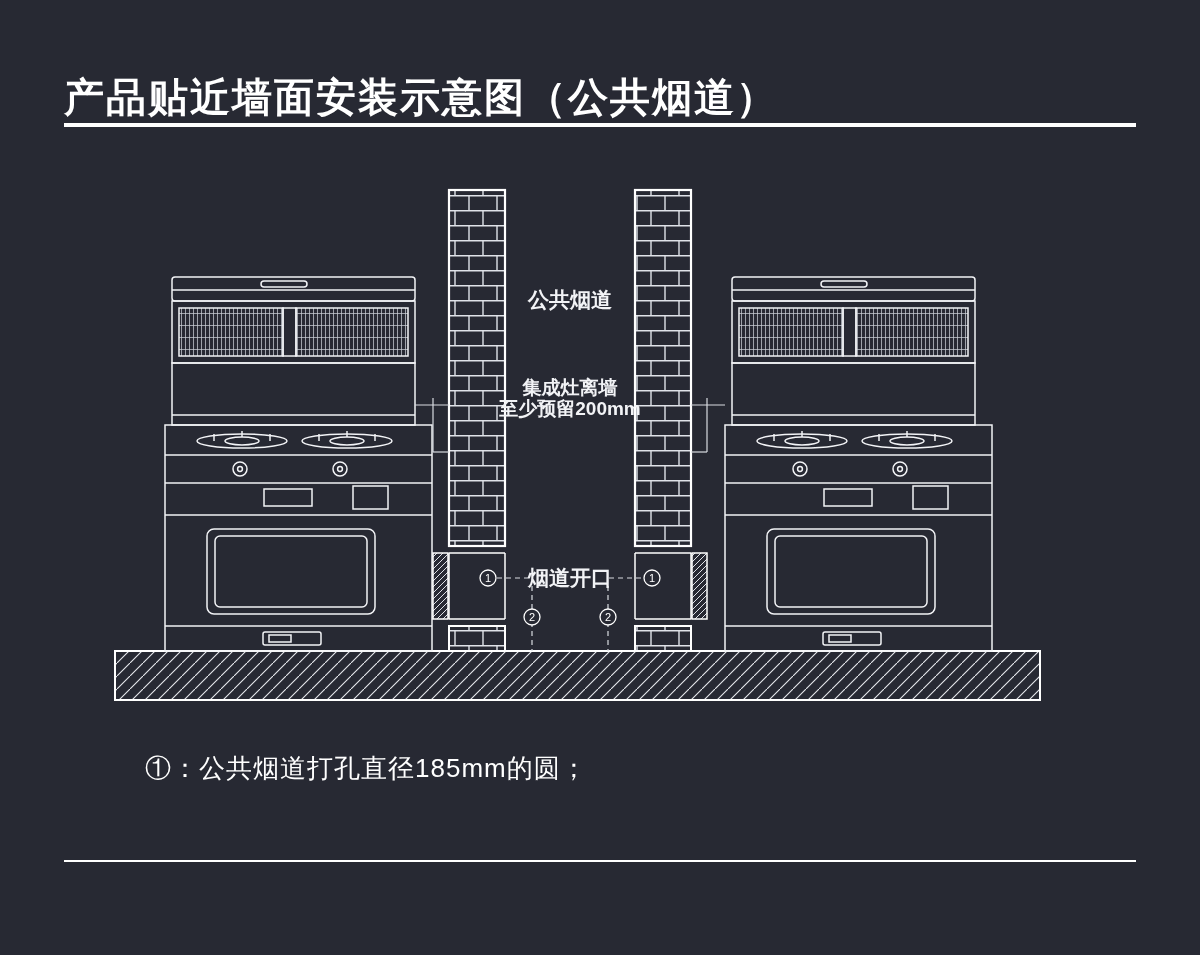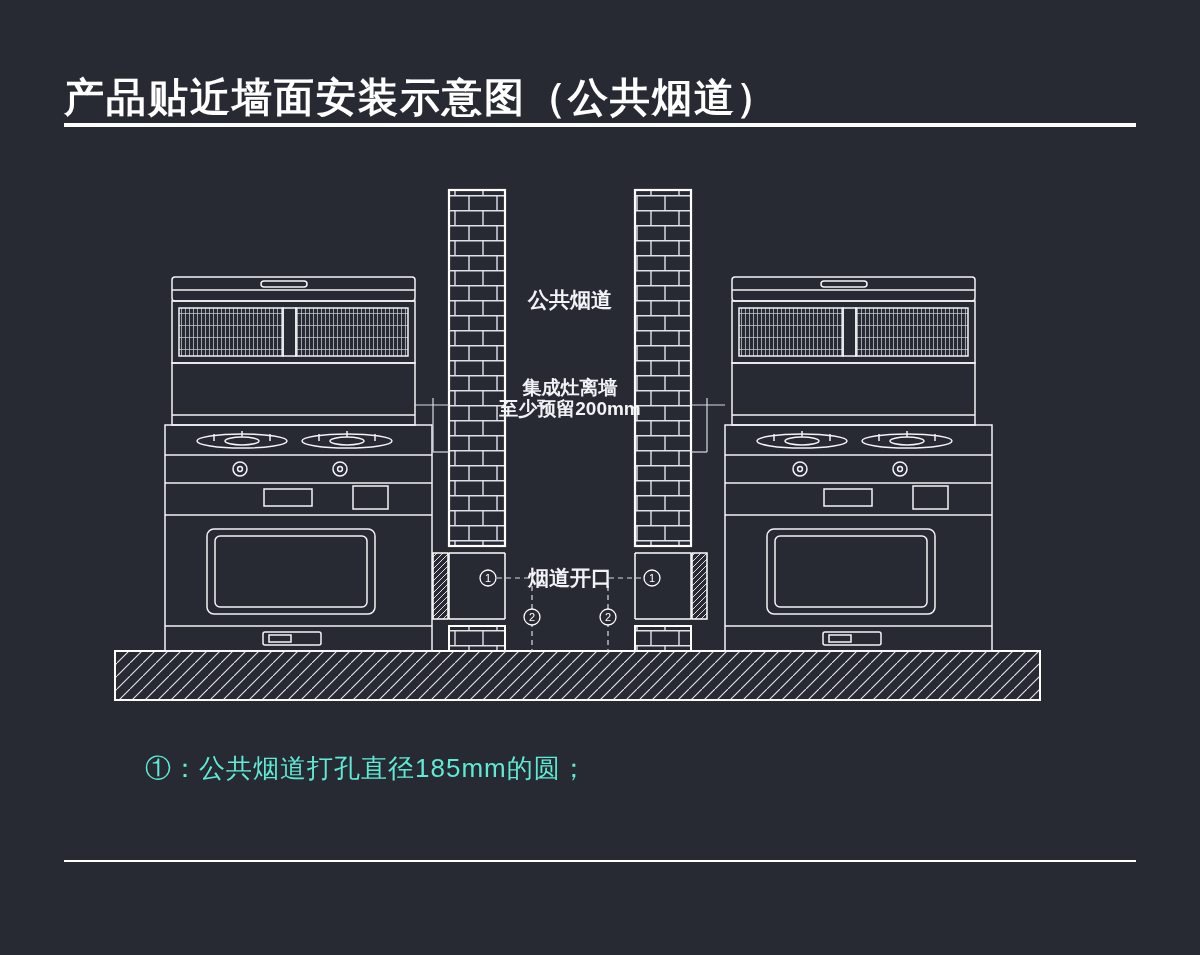--- a/index.html
+++ b/index.html
@@ -35,21 +35,21 @@
   }
   .diagram-svg {
     position: absolute;
     left: 0;
     top: 0;
   }
   .notes {
     position: absolute;
     left: 145px;
     top: 748px;
-    color: #5eead4;
+    color: #ffffff;
     font-size: 26px;
     line-height: 40px;
     letter-spacing: 1px;
   }
   .bottom-rule {
     position: absolute;
     left: 64px;
     top: 860px;
     width: 1072px;
     height: 2px;

